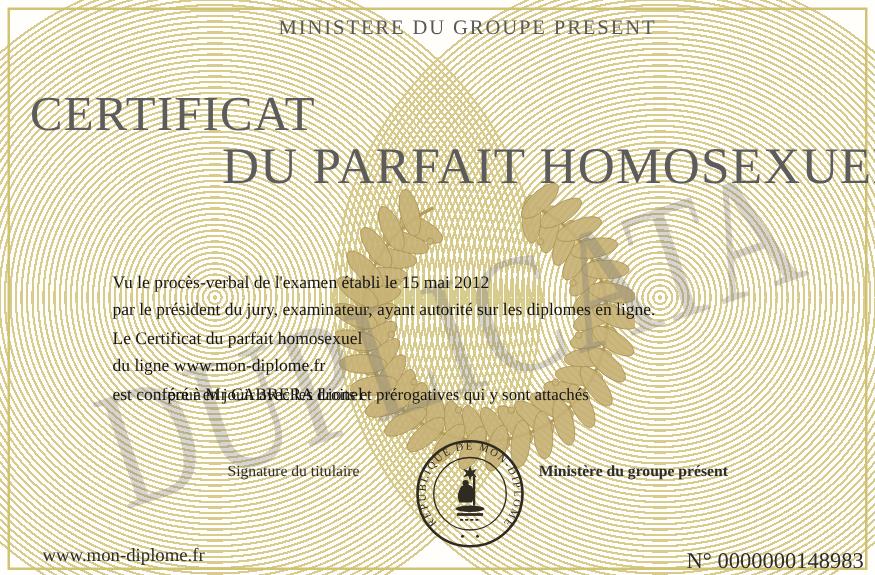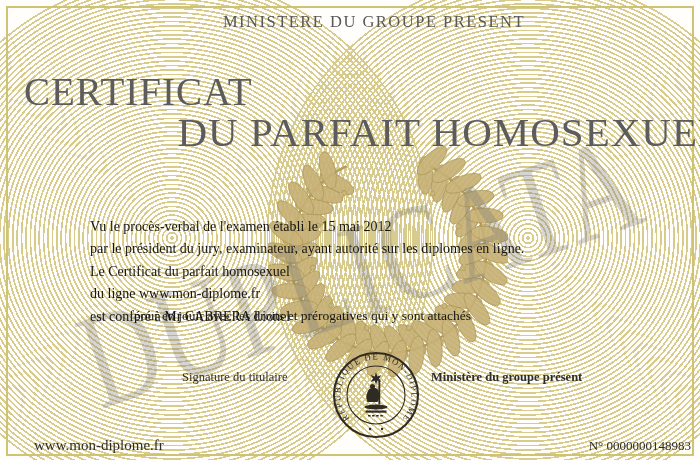--- a/index.html
+++ b/index.html
@@ -33,21 +33,21 @@
   .title1{top:72px;left:0;width:100%;text-align:left;font-size:39px;
     letter-spacing:1px;color:#5c5c5c;line-height:1;}
   .title2{top:112px;left:0;width:100%;text-align:right;font-size:41px;
     letter-spacing:1px;color:#5c5c5c;line-height:1;}
   .body-block{left:66px;top:188px;font-size:14px;line-height:22.4px;margin-top:28px;}
   .body-block p{margin:0;}
   .grant-line{left:110px;top:308px;font-size:13.5px;}
   .sig-holder{left:158px;top:370px;font-size:12.5px;color:#2c2c2c;}
   .sig-ministry{left:407px;top:370px;font-size:12.5px;color:#2c2c2c;font-weight:bold;}
   .footer-site{left:10px;top:437px;font-size:15px;color:#2c2c2c;}
-  .footer-num{right:9px;top:438px;font-size:13px;color:#2c2c2c;}
+  .footer-num{right:9px;top:438px;font-size:18px;color:#2c2c2c;}
 
   
   .seal{position:absolute;left:332px;top:351px;width:88px;height:88px;z-index:6;}
   .seal text{font-family:"Liberation Serif",serif;}
 </style>
 </head>
 <body>
 
 <div class="cert">
 

